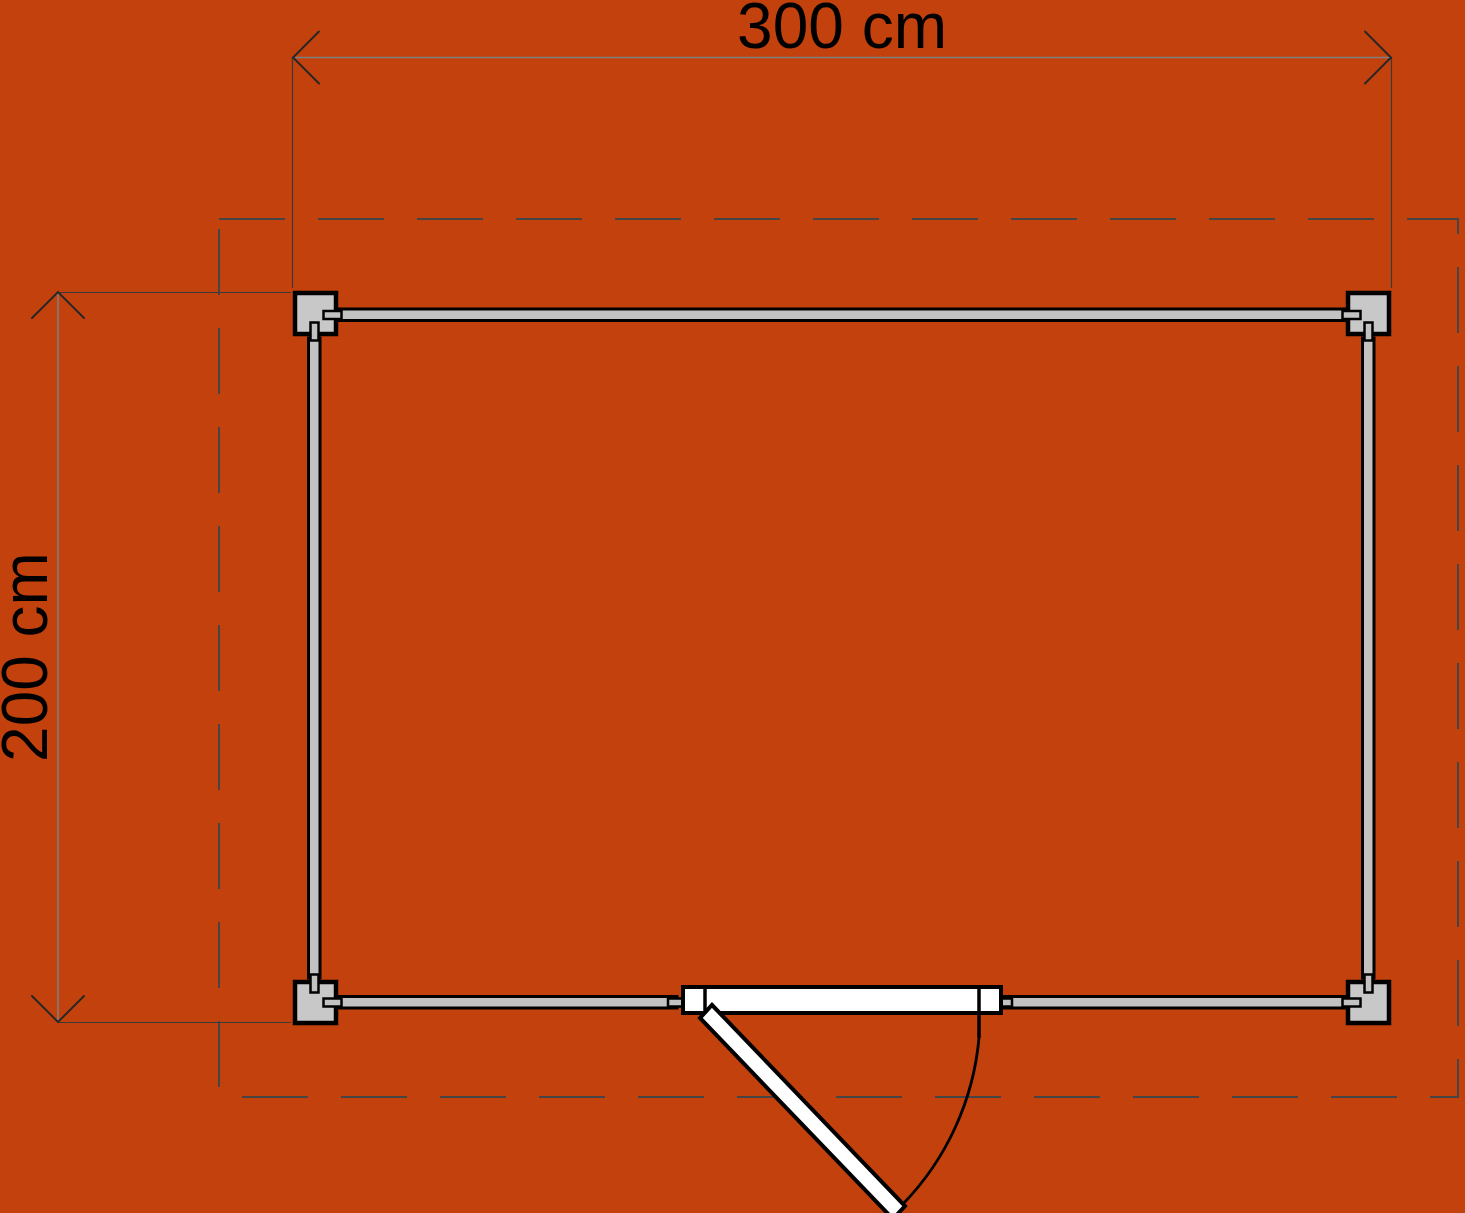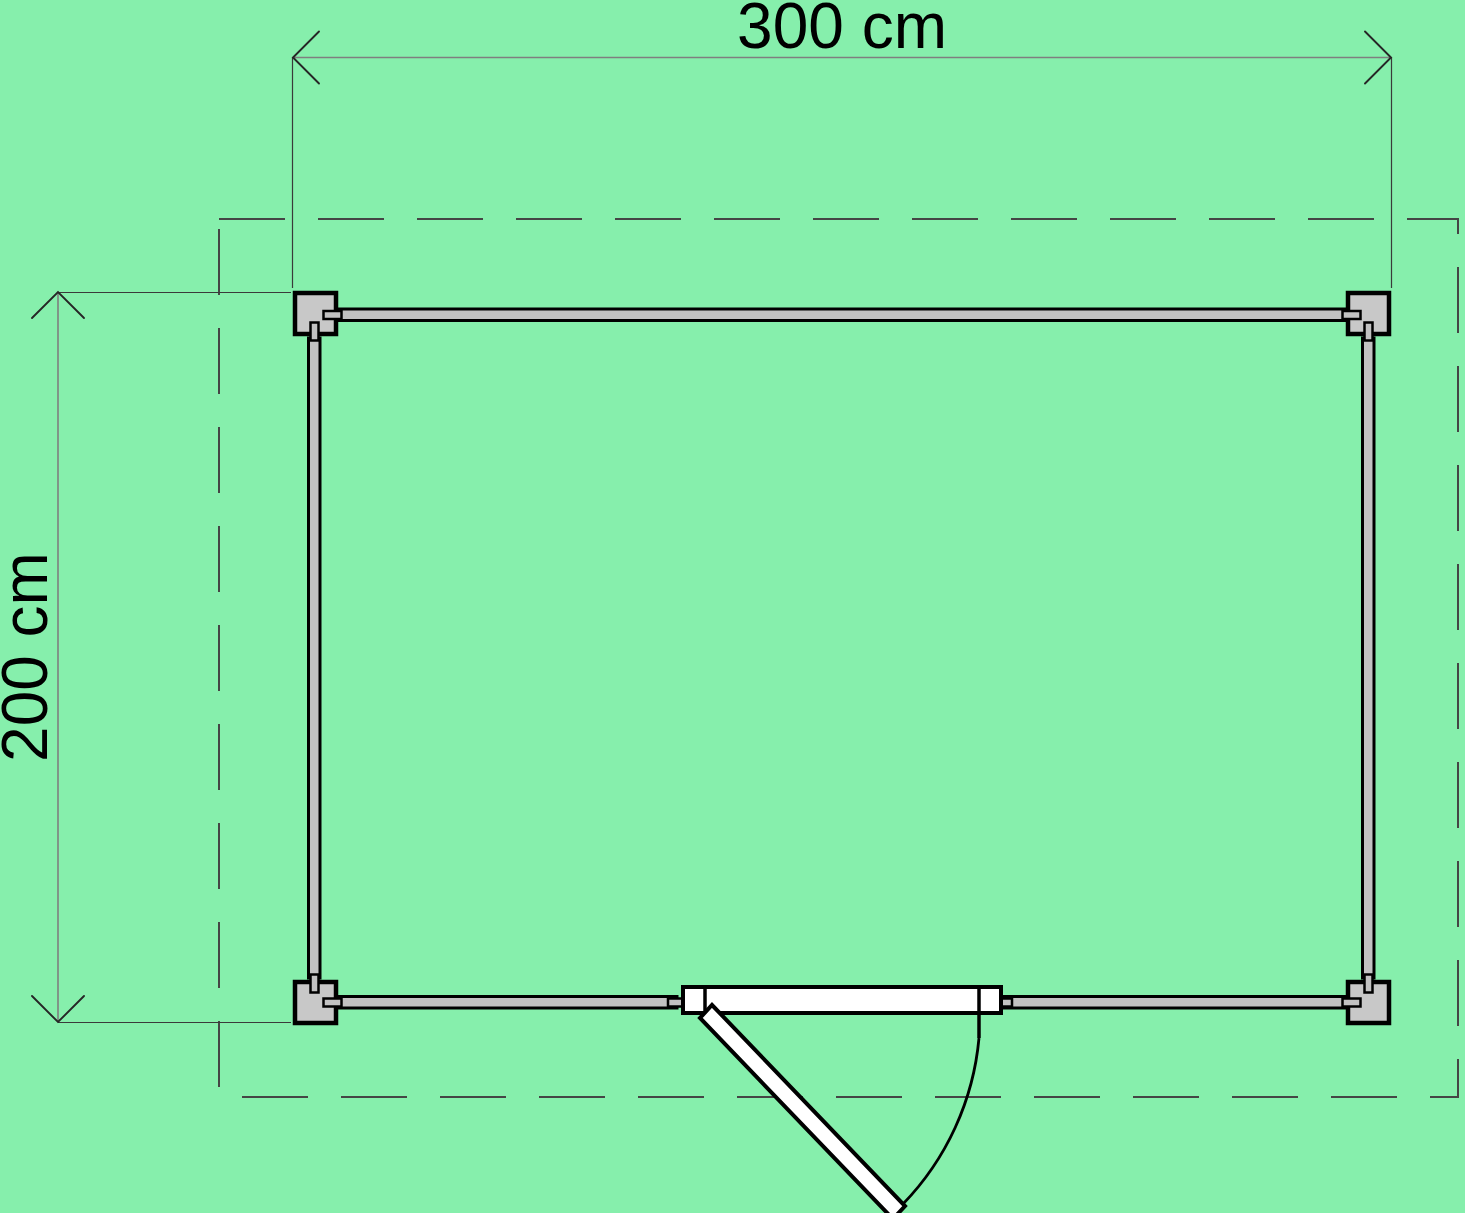--- a/index.html
+++ b/index.html
@@ -1,16 +1,16 @@
 <!DOCTYPE html>
 <html><head>
 <meta charset="utf-8">
 <style>
   html, body { margin: 0; padding: 0; background: #ffffff; }
-  .stage { position: relative; width: 1465px; height: 1213px; background: #86efac; overflow: hidden; }
+  .stage { position: relative; width: 1465px; height: 1213px; background: #c2410c; overflow: hidden; }
   svg { display: block; }
 
   
   .dimline   { stroke: #7f7f7f; stroke-width: 1.6; fill: none; }
   .extline   { stroke: #3a3a3a; stroke-width: 1.2; fill: none; }
   .arrow     { stroke: #262626; stroke-width: 1.9; fill: none; stroke-linecap: round; }
   .dashed    { stroke-width: 2; stroke-dasharray: 66 33; fill: none; }
   .wallbody  { stroke: #000000; stroke-width: 3; }
   .tenon     { stroke: #000000; stroke-width: 2.5; }
   .post      { stroke: #000000; stroke-width: 4.5; }

